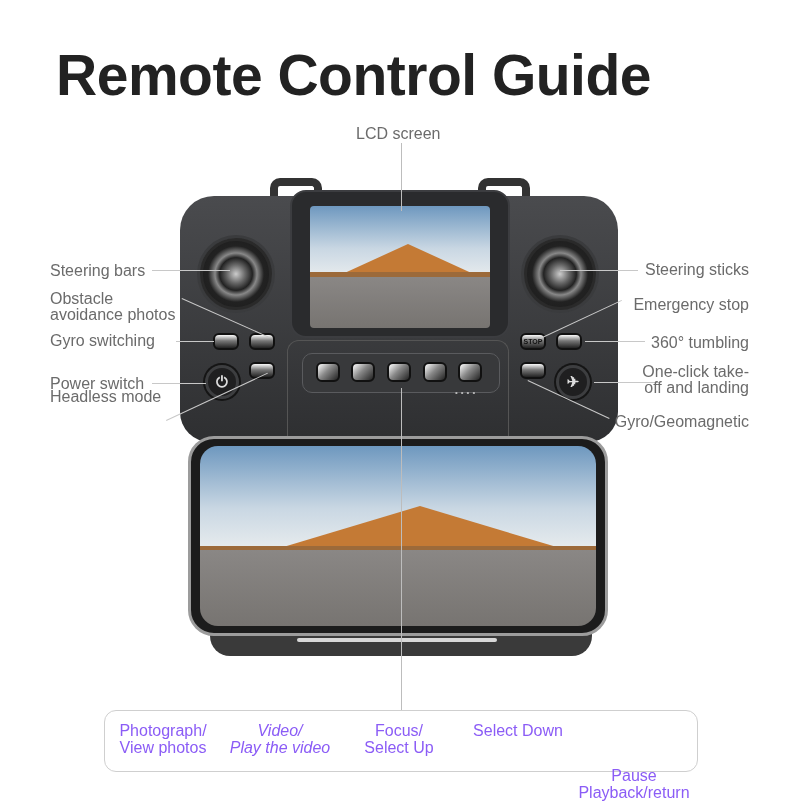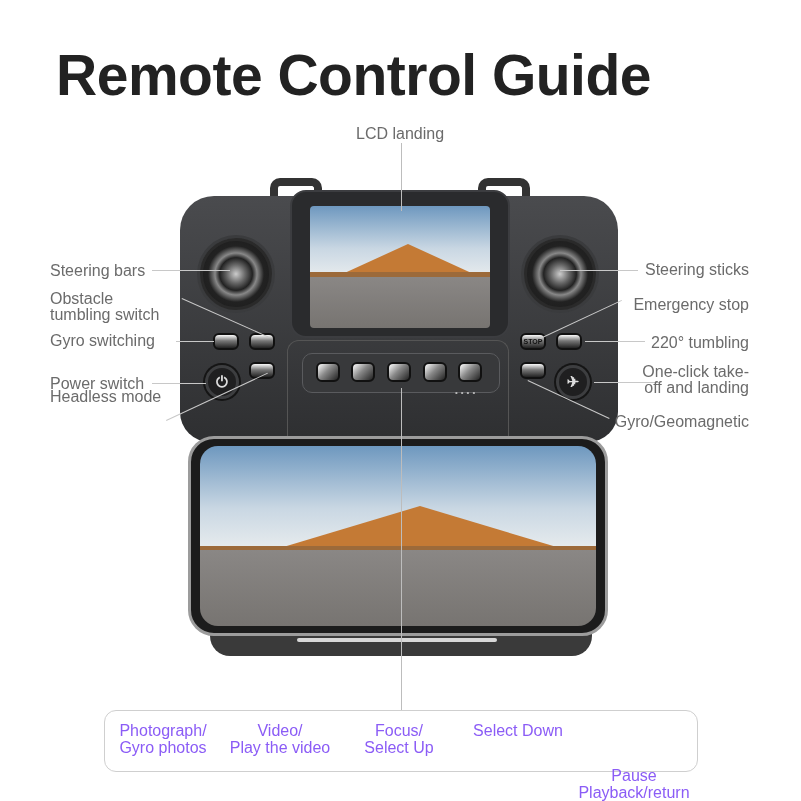--- a/index.html
+++ b/index.html
@@ -30,21 +30,21 @@
   .pscreen{position:absolute;left:200px;top:446px;width:396px;height:180px;border-radius:18px;overflow:hidden;}
   .bar{position:absolute;left:297px;top:638px;width:200px;height:4px;background:#d8d8d8;border-radius:2px;}
   .footer{position:absolute;left:104px;top:710px;width:594px;height:62px;border:1px solid #cfcfcf;border-radius:12px;}
   .fitem{position:absolute;top:722px;font-size:16px;color:#8b5cf6;text-align:center;line-height:17px;}
 </style>
 </head>
 <body>
 
 <div class="title">Remote Control Guide</div>
 
-<div class="lbl" style="left:356px;top:125px;">LCD landing</div>
+<div class="lbl" style="left:356px;top:125px;">LCD screen</div>
 
 <div class="handle" style="left:270px;"></div>
 <div class="handle" style="left:478px;"></div>
 <div class="body"></div>
 <div class="screenframe"></div>
 <div class="screen">
   <div class="sky"></div>
   <div class="mtn" style="left:28px;top:38px;border-width:0 70px 32px 70px;border-color:transparent transparent #c47a35 transparent;"></div>
   <div class="mtn" style="left:0;top:66px;width:180px;height:5px;background:#9c6a3a;border:none;"></div>
   <div class="ground"></div>
@@ -92,38 +92,38 @@
 <div class="line" style="left:166px;top:420px;width:112px;transform:rotate(-25deg);"></div>
 
 <div class="line" style="left:560px;top:270px;width:78px;"></div>
 <div class="line" style="left:540px;top:338px;width:90px;transform:rotate(-25deg);"></div>
 <div class="line" style="left:585px;top:341px;width:60px;"></div>
 <div class="line" style="left:594px;top:382px;width:66px;"></div>
 <div class="line" style="left:528px;top:380px;width:90px;transform:rotate(25deg);"></div>
 
 <div class="lbl" style="left:50px;top:262px;">Steering bars</div>
 <div class="lbl" style="left:50px;top:290px;">Obstacle</div>
-<div class="lbl" style="left:50px;top:306px;">tumbling switch</div>
+<div class="lbl" style="left:50px;top:306px;">avoidance photos</div>
 <div class="lbl" style="left:50px;top:332px;">Gyro switching</div>
 <div class="lbl" style="left:50px;top:375px;">Power switch</div>
 <div class="lbl" style="left:50px;top:388px;text-align:right;">Headless mode</div>
 
 <div class="lbl r" style="right:52px;top:261px;">Steering sticks</div>
 <div class="lbl r" style="right:52px;top:296px;">Emergency stop</div>
-<div class="lbl r" style="right:52px;top:334px;">220° tumbling</div>
+<div class="lbl r" style="right:52px;top:334px;">360° tumbling</div>
 <div class="lbl r" style="right:52px;top:363px;">One-click take-</div>
 <div class="lbl r" style="right:52px;top:379px;">off and landing</div>
 <div class="lbl r" style="right:52px;top:413px;">Gyro/Geomagnetic</div>
 
 <div class="footer"></div>
 <div class="fitem" style="left:108px;width:110px;">
   <div>Photograph/</div>
-  <div>Gyro photos</div>
+  <div>View photos</div>
 </div>
-<div class="fitem" style="left:222px;width:116px;">
+<div class="fitem" style="left:222px;width:116px;font-style:italic;">
   <div>Video/</div>
   <div>Play the video</div>
 </div>
 <div class="fitem" style="left:350px;width:98px;">
   <div>Focus/</div>
   <div>Select Up</div>
 </div>
 <div class="fitem" style="left:464px;width:108px;">
   <div>Select Down</div>
 </div>

